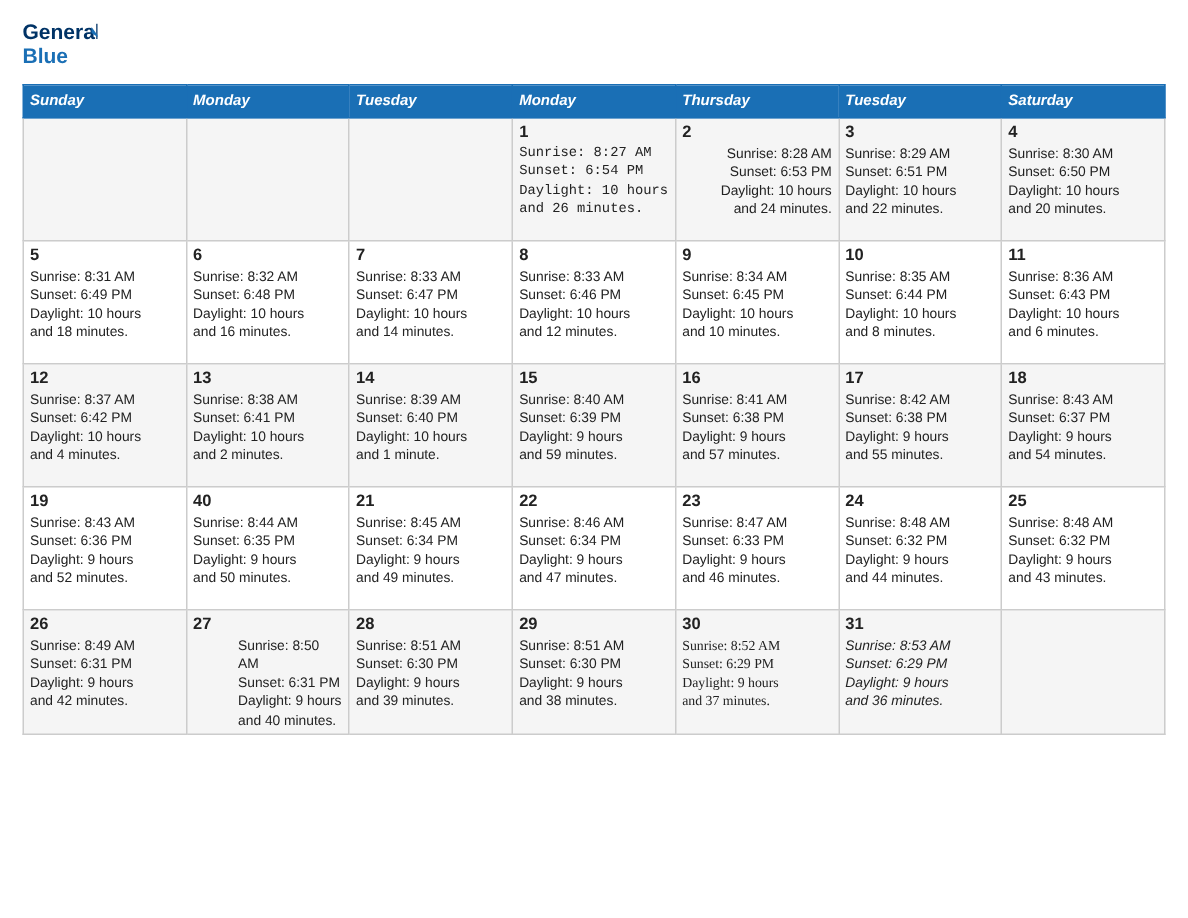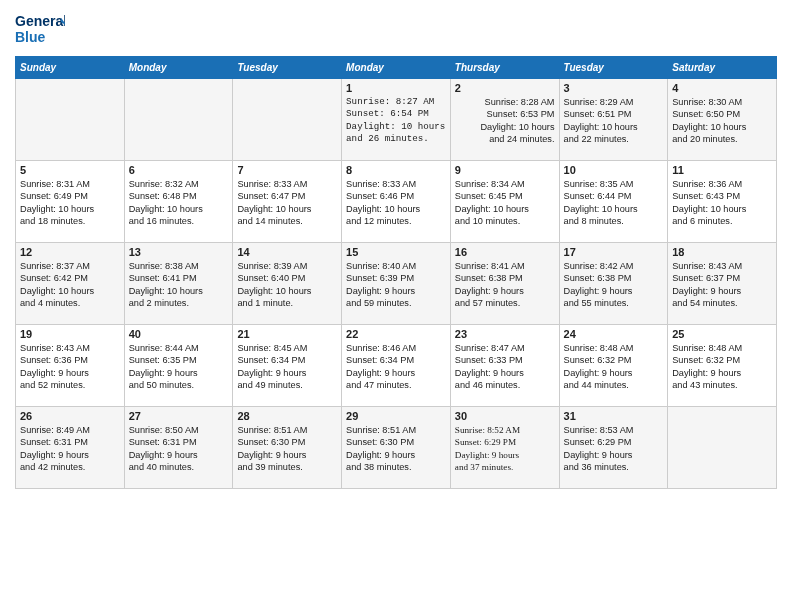--- a/index.html
+++ b/index.html
@@ -302,21 +302,21 @@
         <tr>
           <td>
             <span class="day-num">26</span>
             <div class="cell-content" style="white-space: pre-line;">Sunrise: 8:49 AM
 Sunset: 6:31 PM
 Daylight: 9 hours
 and 42 minutes.</div>
           </td>
           <td>
             <span class="day-num">27</span>
-            <div class="cell-content" style="white-space: pre-line;">Sunrise: 8:50 AM
+            <div class="cell-content" style="white-space: pre-line; margin-left: 30px;">Sunrise: 8:50 AM
 Sunset: 6:31 PM
 Daylight: 9 hours
 and 40 minutes.</div>
           </td>
           <td>
             <span class="day-num">28</span>
             <div class="cell-content" style="white-space: pre-line;">Sunrise: 8:51 AM
 Sunset: 6:30 PM
 Daylight: 9 hours
 and 39 minutes.</div>
@@ -330,21 +330,21 @@
           </td>
           <td>
             <span class="day-num">30</span>
             <div class="cell-content" style="white-space: pre-line; font-family: Liberation Serif, serif;">Sunrise: 8:52 AM
 Sunset: 6:29 PM
 Daylight: 9 hours
 and 37 minutes.</div>
           </td>
           <td>
             <span class="day-num">31</span>
-            <div class="cell-content" style="white-space: pre-line;">Sunrise: 8:53 AM
+            <div class="cell-content" style="white-space: pre-line; font-style: italic;">Sunrise: 8:53 AM
 Sunset: 6:29 PM
 Daylight: 9 hours
 and 36 minutes.</div>
           </td>
           <td class="empty-cell"></td>
         </tr>
       </tbody>
   </table>
 </div>
 

